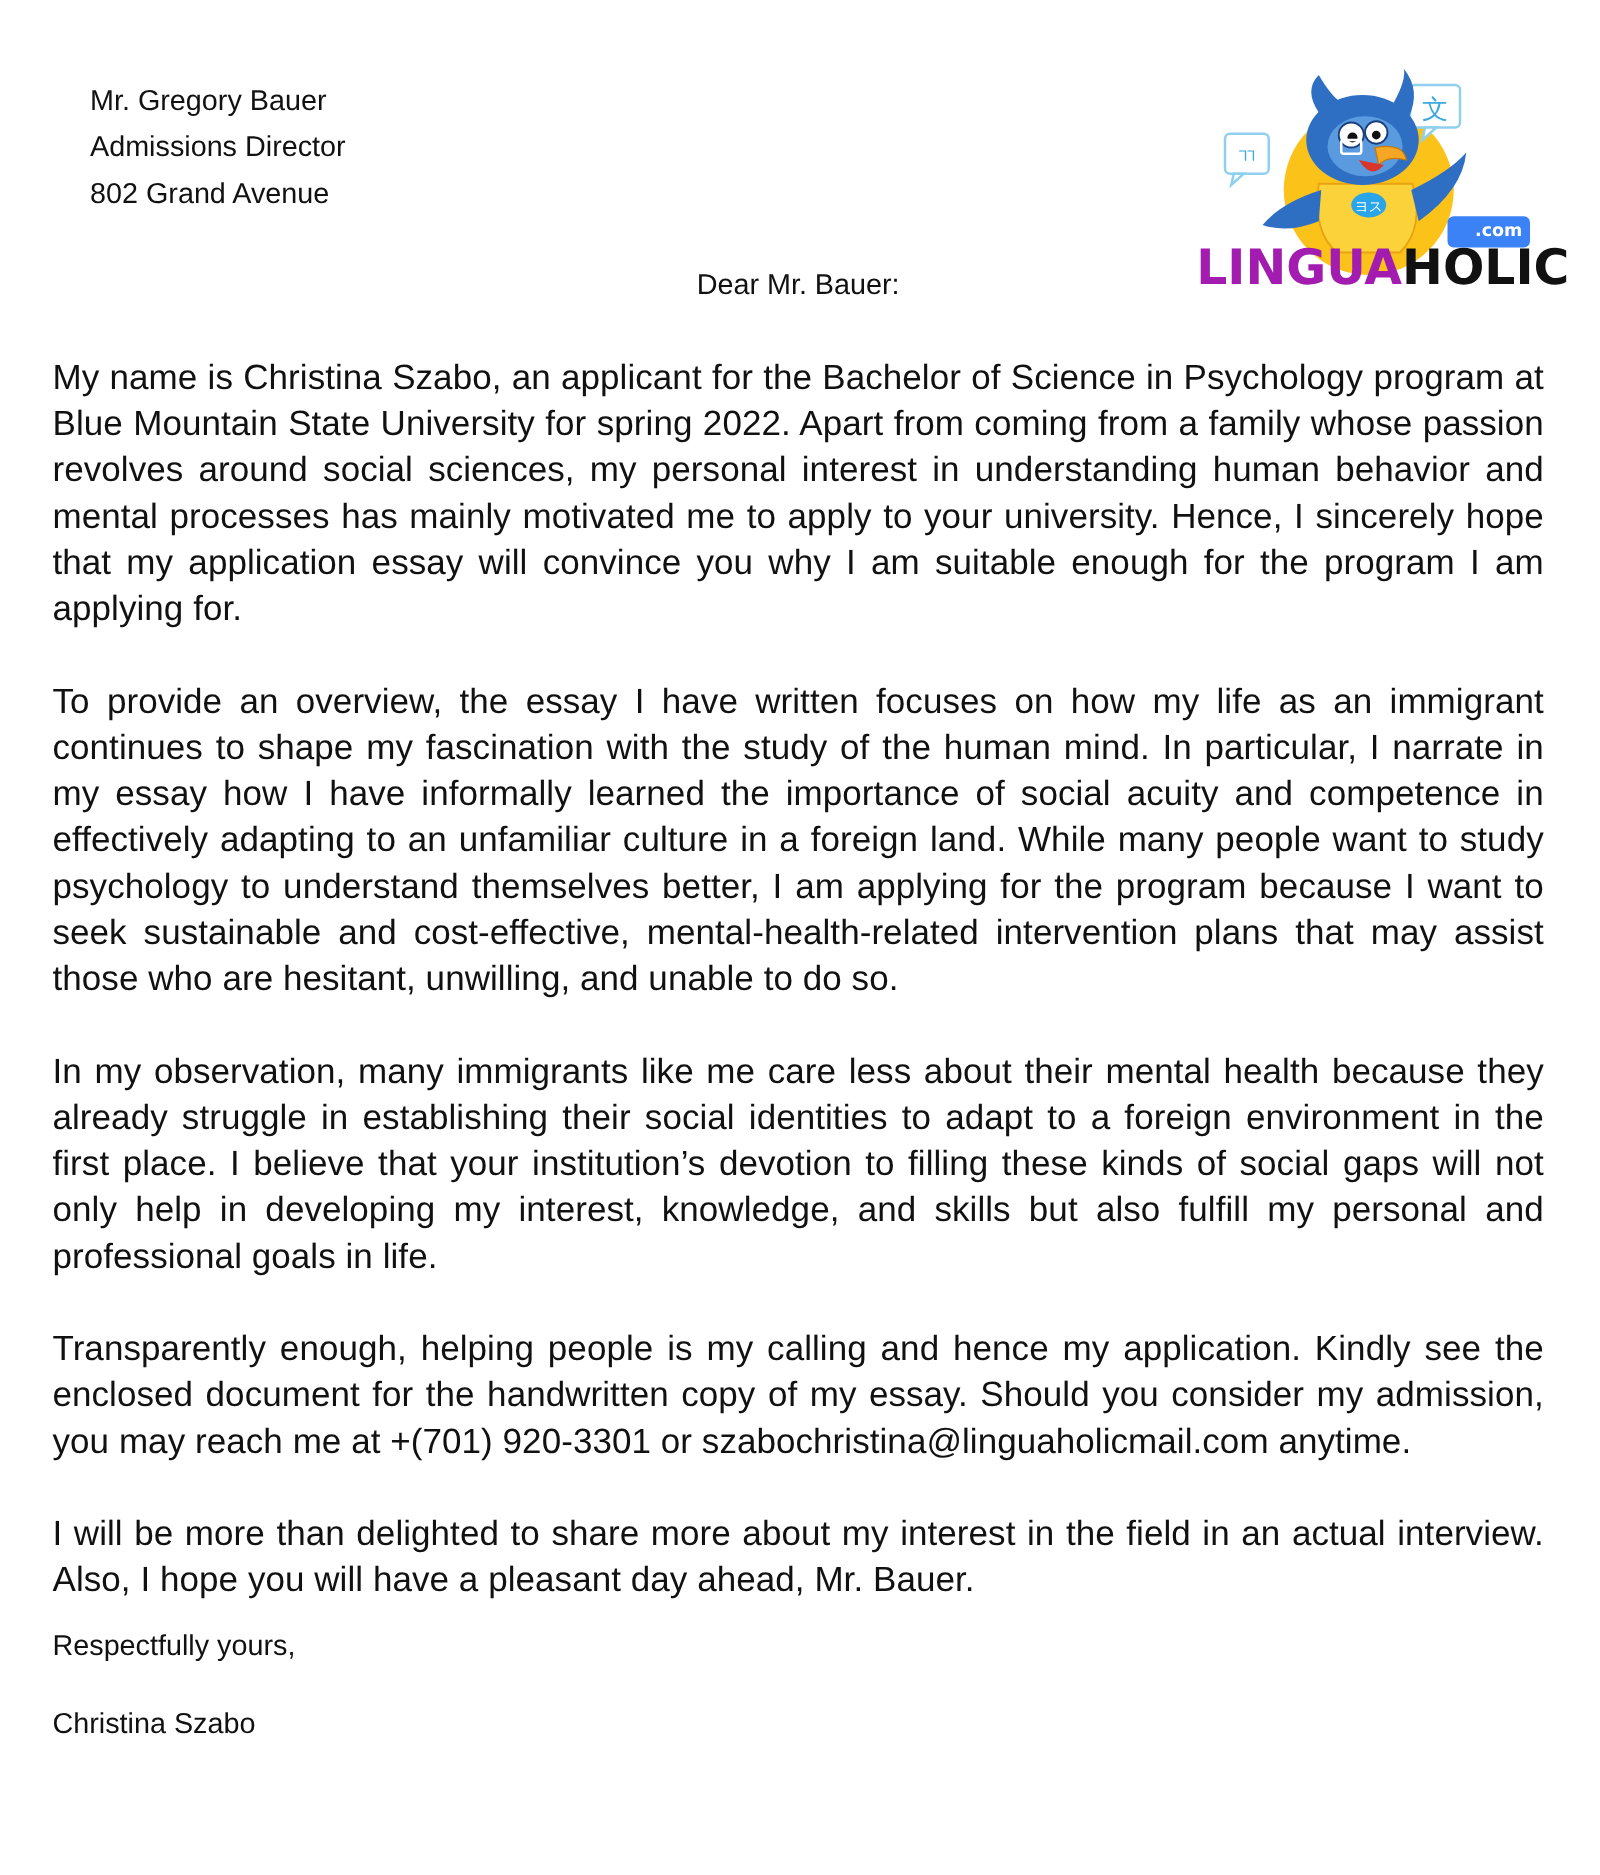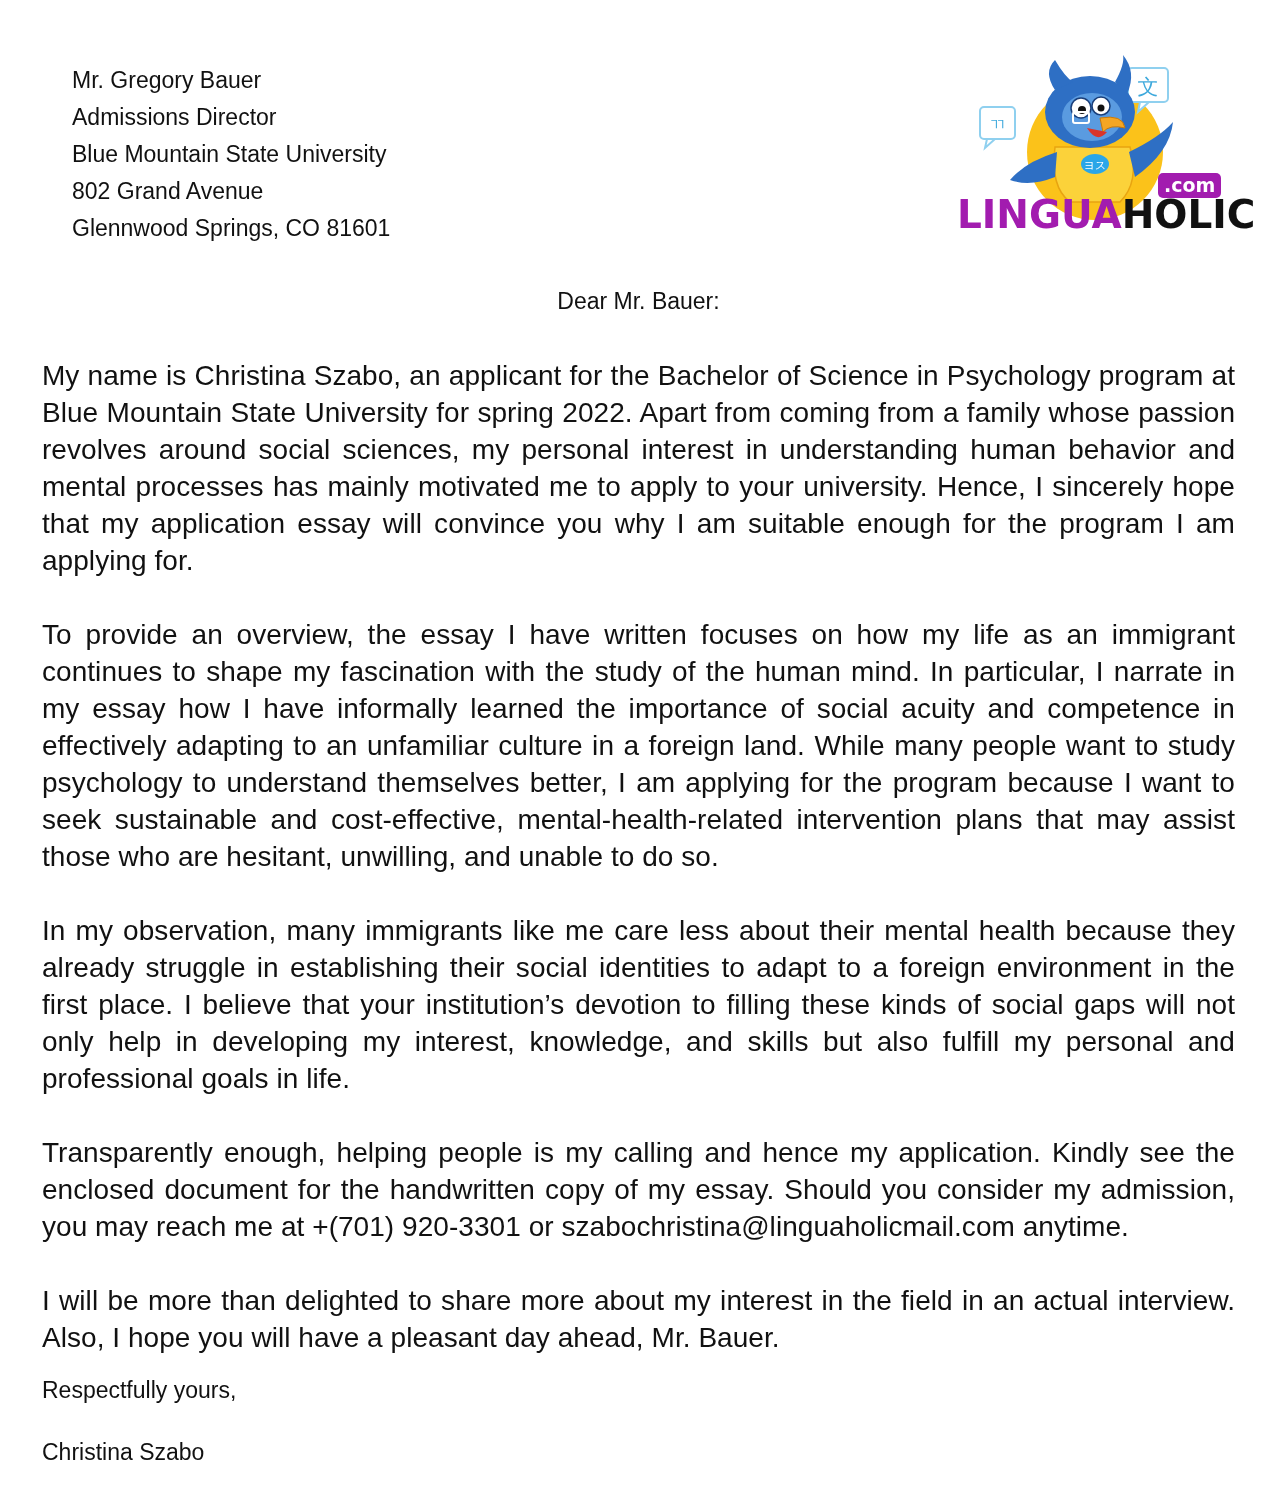--- a/index.html
+++ b/index.html
@@ -72,27 +72,27 @@
       letter-spacing: 0px;
       white-space: nowrap;
       line-height: 46px;
     }
     .logo-wordmark .lingua { color: #a21caf; }
     .logo-wordmark .holic { color: #111111; text-align: center; }
     .logo-com {
       position: absolute;
       left: 203px;
       top: 121px;
-      background: #a21caf;
+      background: #3b82f6;
       color: #ffffff;
       font-family: "DejaVu Sans", sans-serif;
       font-weight: bold;
-      font-size: 19px;
+      font-size: 14px;
       line-height: 24px;
-      padding: 0 6px 1px 6px;
+      padding: 0 6px 1px 22px;
       border-radius: 5px;
     }
   </style>
 </head>
 <body>
 
 <div class="logo">
   <svg width="275" height="190" viewBox="0 0 275 190">
 
     <circle cx="140" cy="100" r="68" fill="#fbc21a"></circle>
@@ -138,23 +138,21 @@
     </g>
   </svg>
   <div class="logo-com">.com</div>
   <div class="logo-wordmark"><span class="lingua">LINGUA</span><span class="holic">HOLIC</span></div>
 </div>
 
 <div class="page">
   <div>
     <div class="address-line">Mr. Gregory Bauer</div>
     <div class="address-line">Admissions Director</div>
-    <div class="address-line">Blue Mountain State University</div>
     <div class="address-line">802 Grand Avenue</div>
-    <div class="address-line">Glennwood Springs, CO 81601</div>
   </div>
 
   <div class="salutation">Dear Mr. Bauer:</div>
 
   <div class="para">My name is Christina Szabo, an applicant for the Bachelor of Science in Psychology program at Blue Mountain State University for spring 2022. Apart from coming from a family whose passion revolves around social sciences, my personal interest in understanding human behavior and mental processes has mainly motivated me to apply to your university. Hence, I sincerely hope that my application essay will convince you why I am suitable enough for the program I am applying for.</div>
   <div class="para">To provide an overview, the essay I have written focuses on how my life as an immigrant continues to shape my fascination with the study of the human mind. In particular, I narrate in my essay how I have informally learned the importance of social acuity and competence in effectively adapting to an unfamiliar culture in a foreign land. While many people want to study psychology to understand themselves better, I am applying for the program because I want to seek sustainable and cost-effective, mental-health-related intervention plans that may assist those who are hesitant, unwilling, and unable to do so.</div>
   <div class="para">In my observation, many immigrants like me care less about their mental health because they already struggle in establishing their social identities to adapt to a foreign environment in the first place. I believe that your institution’s devotion to filling these kinds of social gaps will not only help in developing my interest, knowledge, and skills but also fulfill my personal and professional goals in life.</div>
   <div class="para">Transparently enough, helping people is my calling and hence my application. Kindly see the enclosed document for the handwritten copy of my essay. Should you consider my admission, you may reach me at +(701) 920-3301 or szabochristina@linguaholicmail.com anytime.</div>
   <div class="para">I will be more than delighted to share more about my interest in the field in an actual interview. Also, I hope you will have a pleasant day ahead, Mr. Bauer.</div>
 

